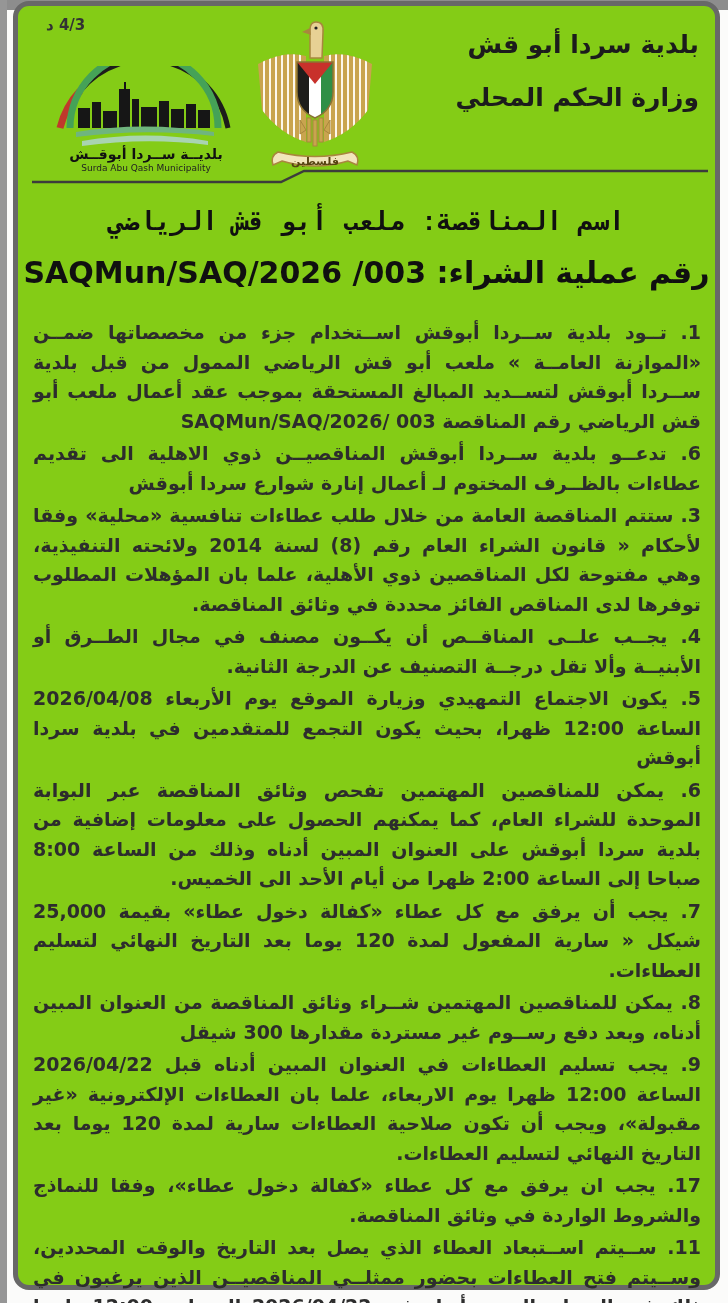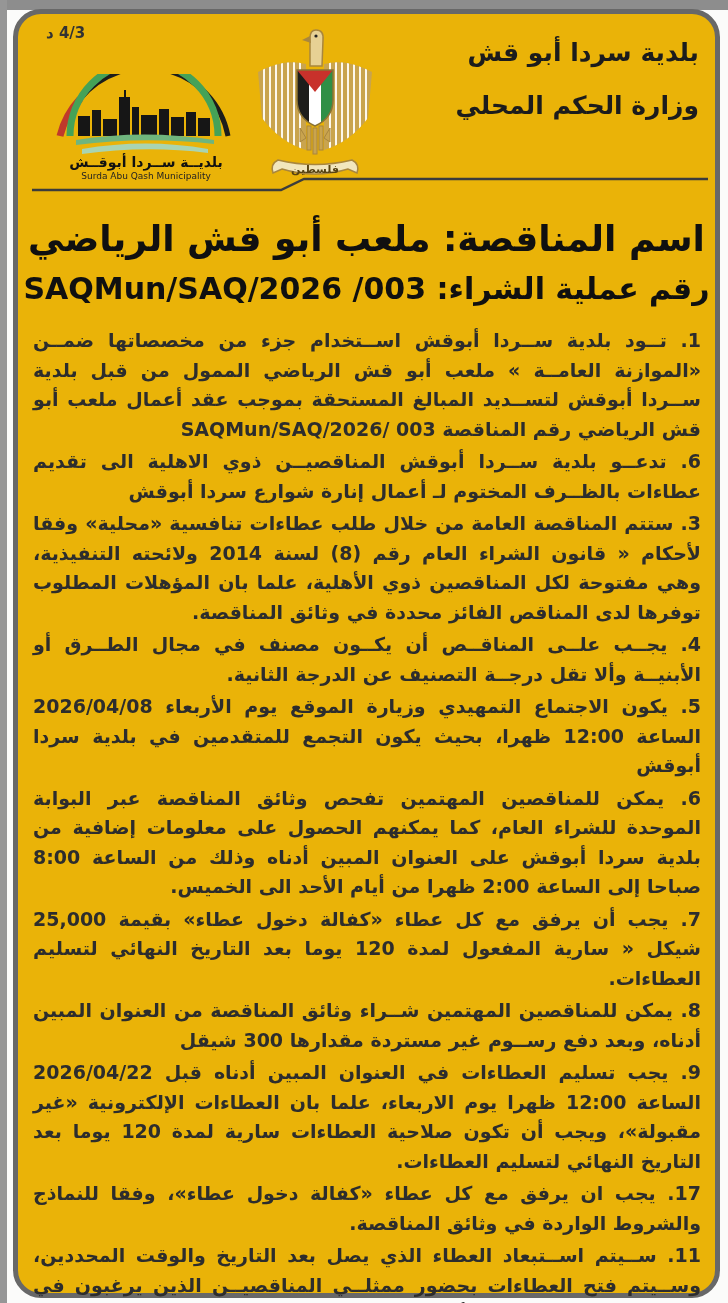--- a/index.html
+++ b/index.html
@@ -1,30 +1,30 @@
 <!DOCTYPE html>
 <html lang="ar"><head>
 <meta charset="utf-8">
 <style>
   html,body{margin:0;padding:0;width:728px;height:1303px;background:#ffffff;overflow:hidden;
             font-family:"DejaVu Sans",sans-serif;}
   .stage{position:relative;width:728px;height:1303px;background:#fbfbfa;}
   .scan-top{position:absolute;left:0;top:0;width:728px;height:10px;background:#8d8d8d;}
   .scan-left{position:absolute;left:0;top:0;width:7px;height:1303px;background:#969696;}
-  .frame{position:absolute;left:13px;top:9px;width:697px;height:1279px;background:#eab308;
-         border:5px solid #686868;border-radius:28px;}
+  .frame{position:absolute;left:13px;top:1px;width:697px;height:1279px;background:#84cc16;
+         border:5px solid #686868;border-radius:16px;}
   .ref{position:absolute;top:10px;left:28px;font-size:15px;font-weight:700;color:#333;}
   .hdr-text{position:absolute;top:12px;right:16px;text-align:right;font-size:25px;font-weight:700;
             color:#1c1c1c;line-height:53px;white-space:nowrap;}
   .logo-muni{position:absolute;left:28px;top:60px;}
   .emblem{position:absolute;left:232px;top:12px;}
   .sep{position:absolute;left:8px;top:160px;}
   .title{position:absolute;top:186px;left:0;width:100%;text-align:center;direction:rtl;
          color:#101010;font-weight:700;}
-  .title .t1{font-size:36px;line-height:46px;margin-top:16px;}
+  .title .t1{font-size:26px;line-height:46px;margin-top:8px;font-family:Liberation Mono, monospace;}
   .title .t2{font-size:30px;line-height:46px;margin-top:4px;text-align:center;}
   .ltr{direction:ltr;unicode-bidi:isolate;display:inline-block;}
   .body{position:absolute;top:312px;left:15px;width:668px;direction:rtl;text-align:justify;
         font-size:19px;line-height:29.5px;font-weight:700;color:#2d2d2d;}
   .body p{margin:0 0 3px 0;}
   svg text{font-family:"DejaVu Sans",sans-serif;}
 </style>
 </head>
 <body>
 

